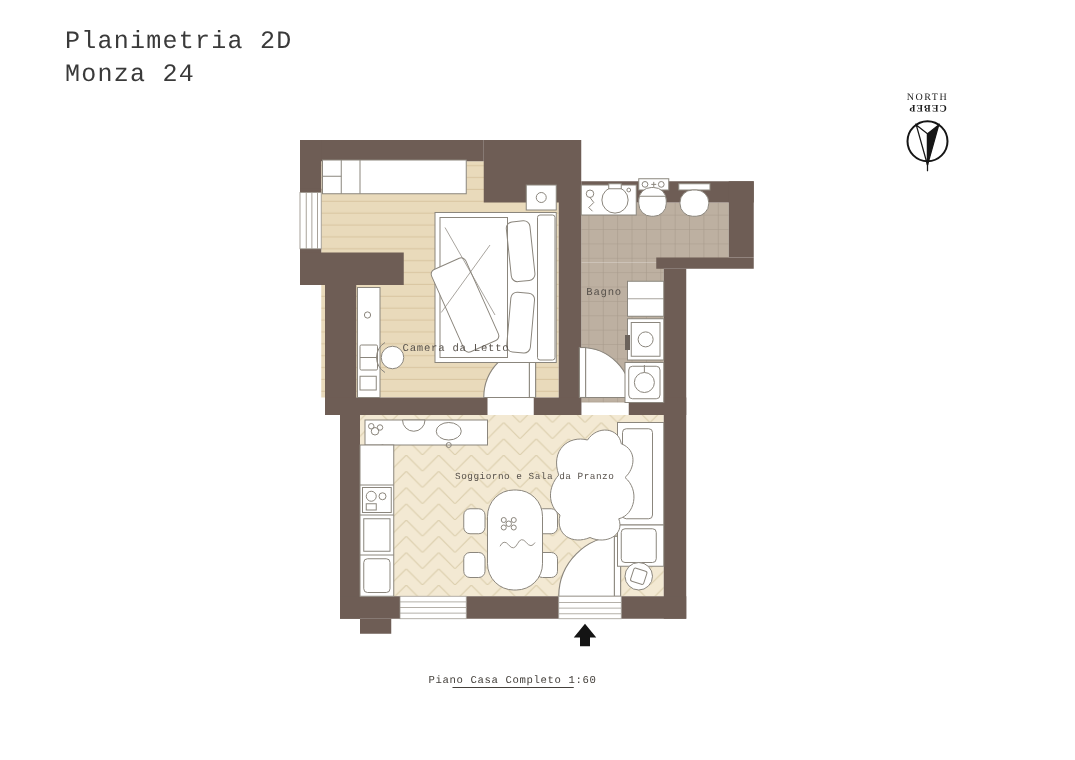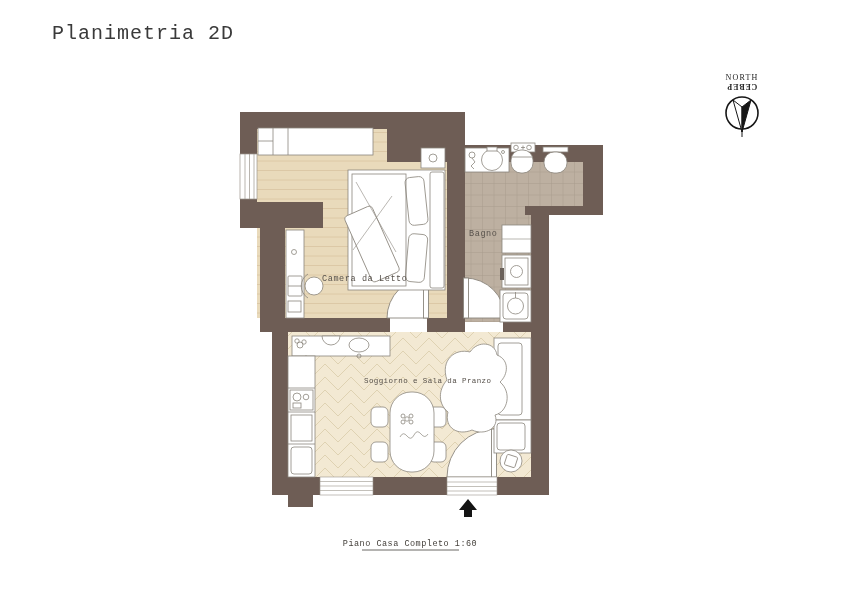--- a/index.html
+++ b/index.html
@@ -11,20 +11,21 @@
   .nlabel{font-family:"Liberation Serif", serif;}
 </style>
 </head>
 <body>
 
 <div class="page">
 
   
   <div class="title-block">
     <p>Planimetria 2D</p>
+    <p>Monza 24</p>
   </div>
 
   <svg width="860" height="608" viewBox="0 0 860 608">
     <defs>
       <pattern id="planks" width="12" height="9.5" patternUnits="userSpaceOnUse">
         <rect width="12" height="9.5" fill="#e9dabb"></rect>
         <line x1="0" y1="9" x2="12" y2="9" stroke="#d8c4a0" stroke-width="0.8"></line>
       </pattern>
       <pattern id="tiles" width="11.5" height="11.5" patternUnits="userSpaceOnUse">
         <rect width="11.5" height="11.5" fill="#bdb0a1"></rect>

